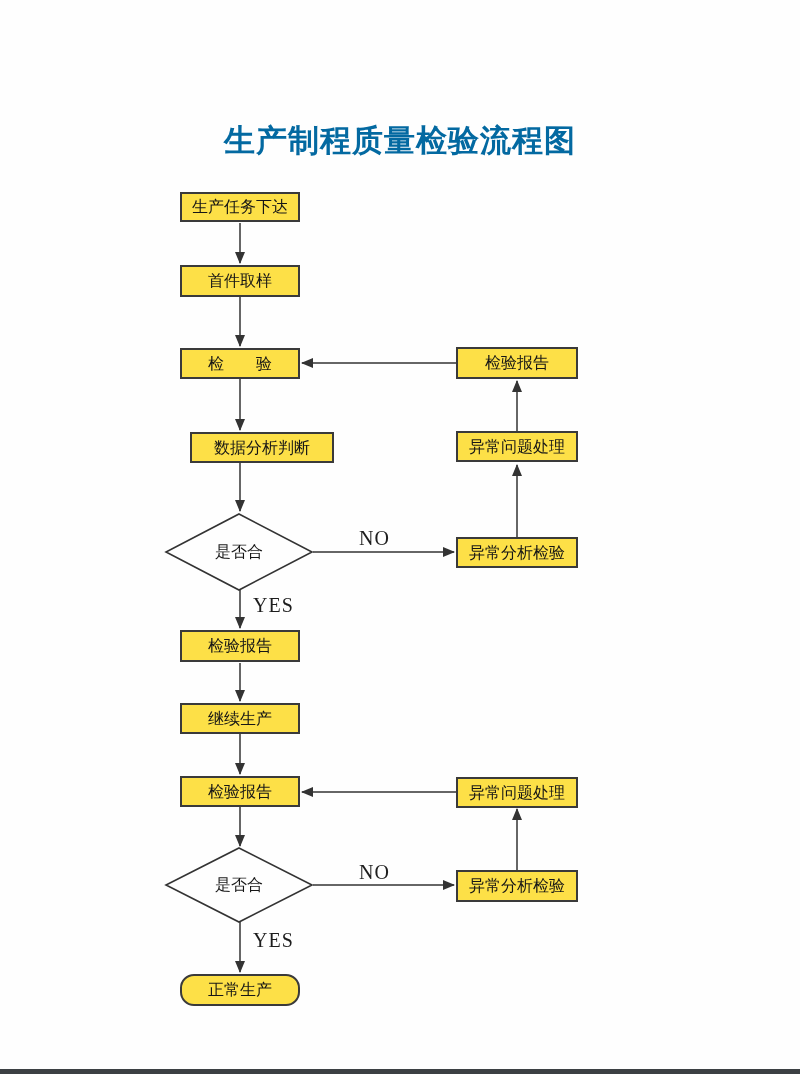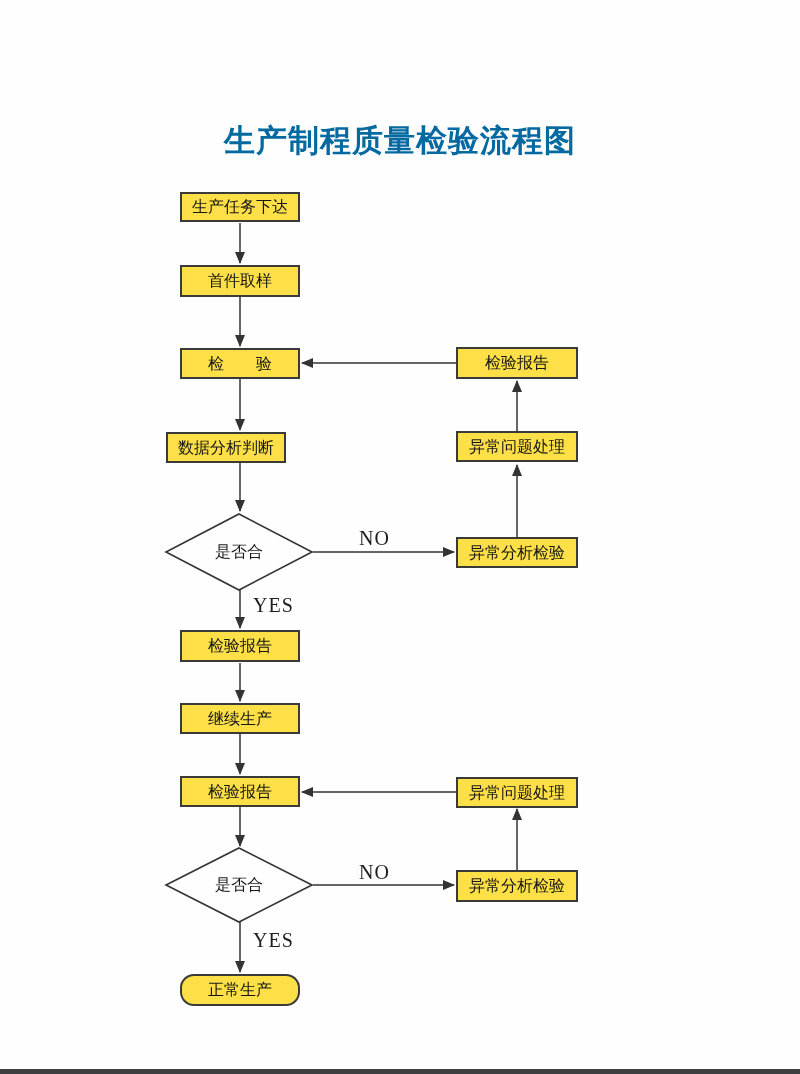--- a/index.html
+++ b/index.html
@@ -117,21 +117,21 @@
     <polygon class="diamond" points="239,514 312,552 239,590 166,552"></polygon>
     <polygon class="diamond" points="239,848 312,885 239,922 166,885"></polygon>
   </svg>
 
   <div class="node" style="left:180px; top:192px; width:120px; height:30px;">生产任务下达</div>
 
   <div class="node" style="left:180px; top:265px; width:120px; height:32px;">首件取样</div>
 
   <div class="node" style="left:180px; top:348px; width:120px; height:31px;">检　　验</div>
 
-  <div class="node" style="left:166px; top:432px; width:120px; height:31px;text-align:right;">数据分析判断</div>
+  <div class="node" style="left:190px; top:432px; width:144px; height:31px;text-align:right;">数据分析判断</div>
 
   <div class="diamond-label" style="left:166px; top:544px;">是否合</div>
 
   <div class="node" style="left:180px; top:630px; width:120px; height:32px;">检验报告</div>
 
   <div class="node" style="left:180px; top:703px; width:120px; height:31px;">继续生产</div>
 
   <div class="node" style="left:180px; top:776px; width:120px; height:31px;">检验报告</div>
 
   <div class="diamond-label" style="left:166px; top:877px;">是否合</div>

